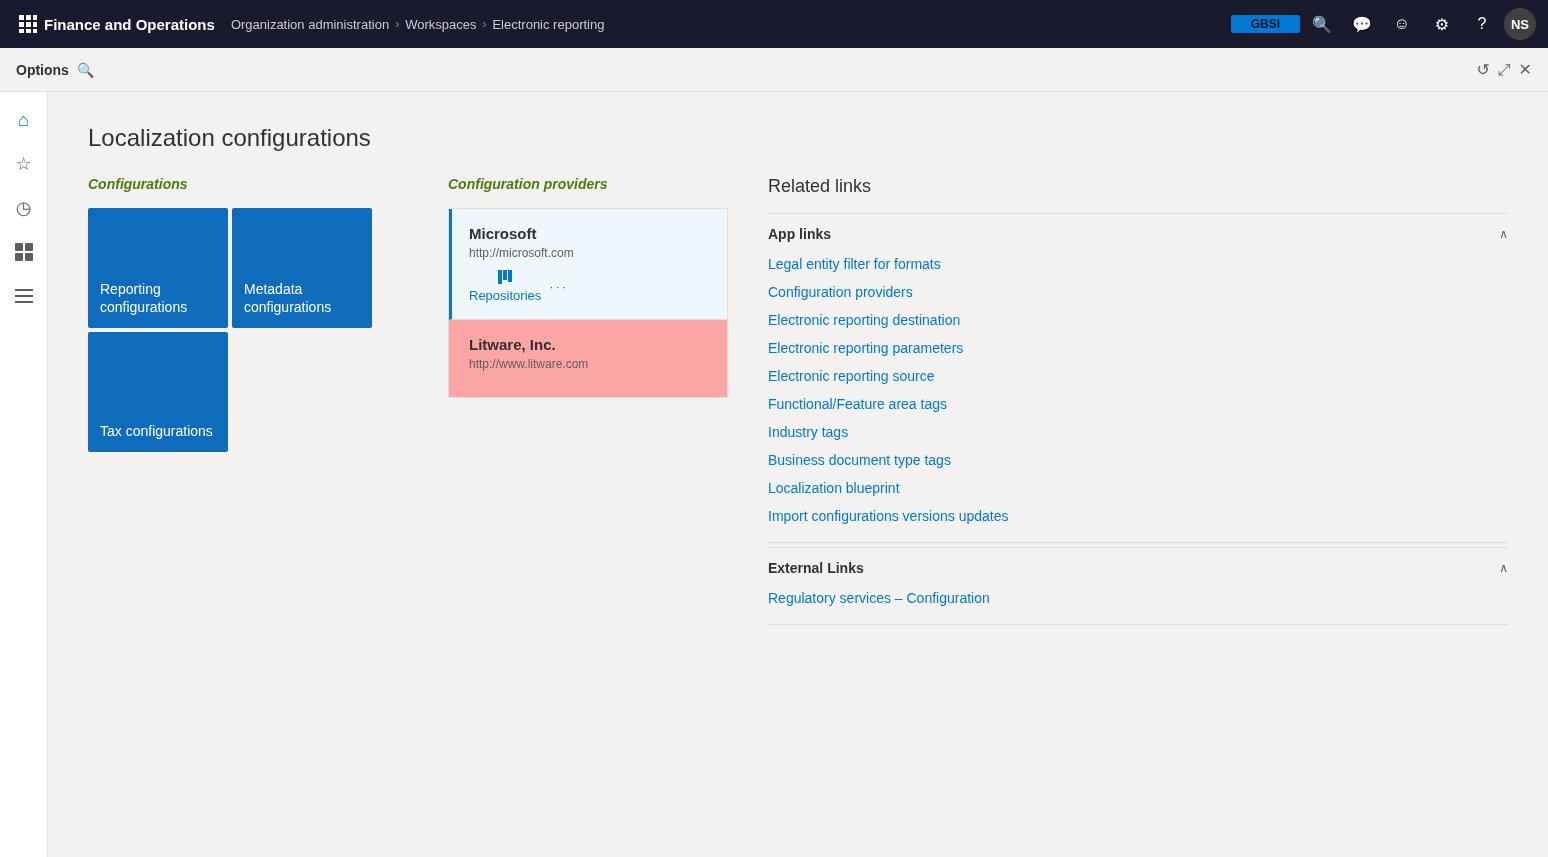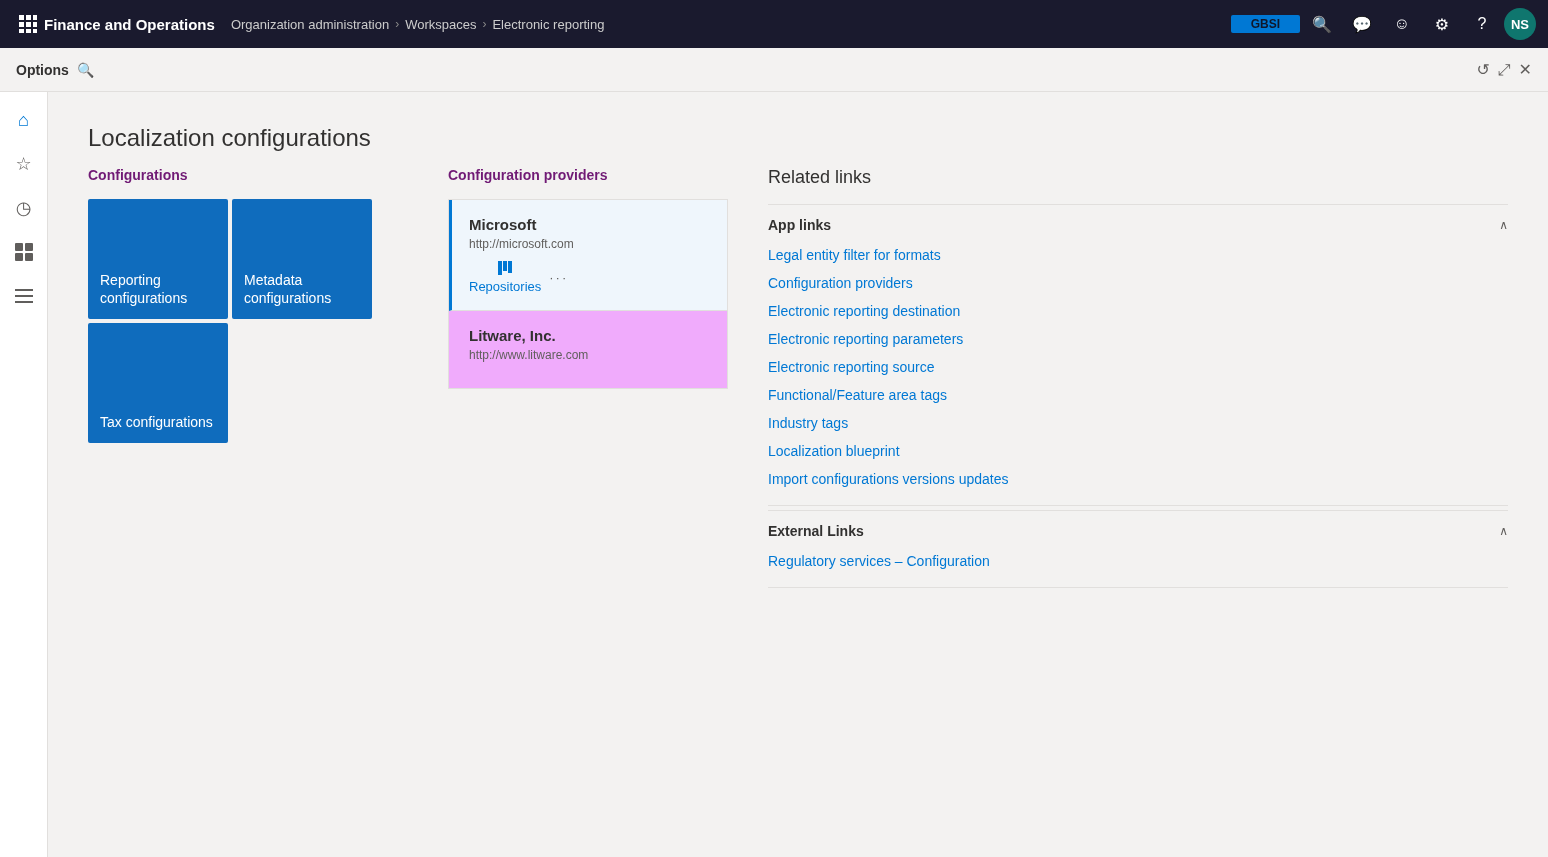--- a/index.html
+++ b/index.html
@@ -54,21 +54,21 @@
       width: 36px; height: 36px;
       display: flex; align-items: center; justify-content: center;
       cursor: pointer;
       border-radius: 2px;
       color: white;
       font-size: 16px;
     }
     .avatar-circle {
       width: 32px; height: 32px;
       border-radius: 50%;
-      background: #0f766e;
+      background: #404040;
       color: white;
       display: flex; align-items: center; justify-content: center;
       font-size: 13px;
       font-weight: 600;
       cursor: pointer;
     }
 
     
     .optionsbar {
       display: flex;
@@ -121,35 +121,36 @@
     .main {
       flex: 1;
       padding: 32px 40px;
       overflow-y: auto;
       background: #f3f2f1;
     }
     .page-title {
       font-size: 24px;
       font-weight: 300;
       color: #323130;
-      margin-bottom: 15px;
+      margin-bottom: 24px;
     }
 
     .content-grid {
       display: flex;
       gap: 40px;
       align-items: flex-start;
     }
 
     
     .section-title {
       font-size: 14px;
       font-weight: 600;
-      color: #701a75;
+      color: #4d7c0f;
       margin-bottom: 16px;
+      font-style: italic;
     }
     .config-tiles {
       display: flex;
       flex-wrap: wrap;
       gap: 4px;
       width: 320px;
     }
     .config-tile {
       width: 140px; height: 120px;
       background: #0f6cbd;
@@ -163,21 +164,21 @@
       line-height: 1.3;
     }
 
     
     .providers-section {
       width: 280px;
       flex-shrink: 0;
     }
     .providers-list {
       border: 1px solid #e1dfdd;
-      background: #f0abfc;
+      background: #fca5a5;
     }
     .provider-item {
       padding: 16px 20px;
       border-bottom: 1px solid #e1dfdd;
       cursor: pointer;
     }
     .provider-item:last-child { border-bottom: none; }
     .provider-item.active {
       background: #eff6fc;
       border-left: 3px solid #0078d4;
@@ -384,20 +385,21 @@
           <span class="section-chevron">∧</span>
         </div>
         <div class="link-list">
           <a class="link-item" href="#">Legal entity filter for formats</a>
           <a class="link-item" href="#">Configuration providers</a>
           <a class="link-item" href="#">Electronic reporting destination</a>
           <a class="link-item" href="#">Electronic reporting parameters</a>
           <a class="link-item" href="#">Electronic reporting source</a>
           <a class="link-item" href="#">Functional/Feature area tags</a>
           <a class="link-item" href="#">Industry tags</a>
+          <a class="link-item" href="#">Business document type tags</a>
           <a class="link-item" href="#">Localization blueprint</a>
           <a class="link-item" href="#">Import configurations versions updates</a>
         </div>
 
         <hr class="section-divider">
 
         <div class="section-header">
           <span class="section-header-label">External Links</span>
           <span class="section-chevron">∧</span>
         </div>

